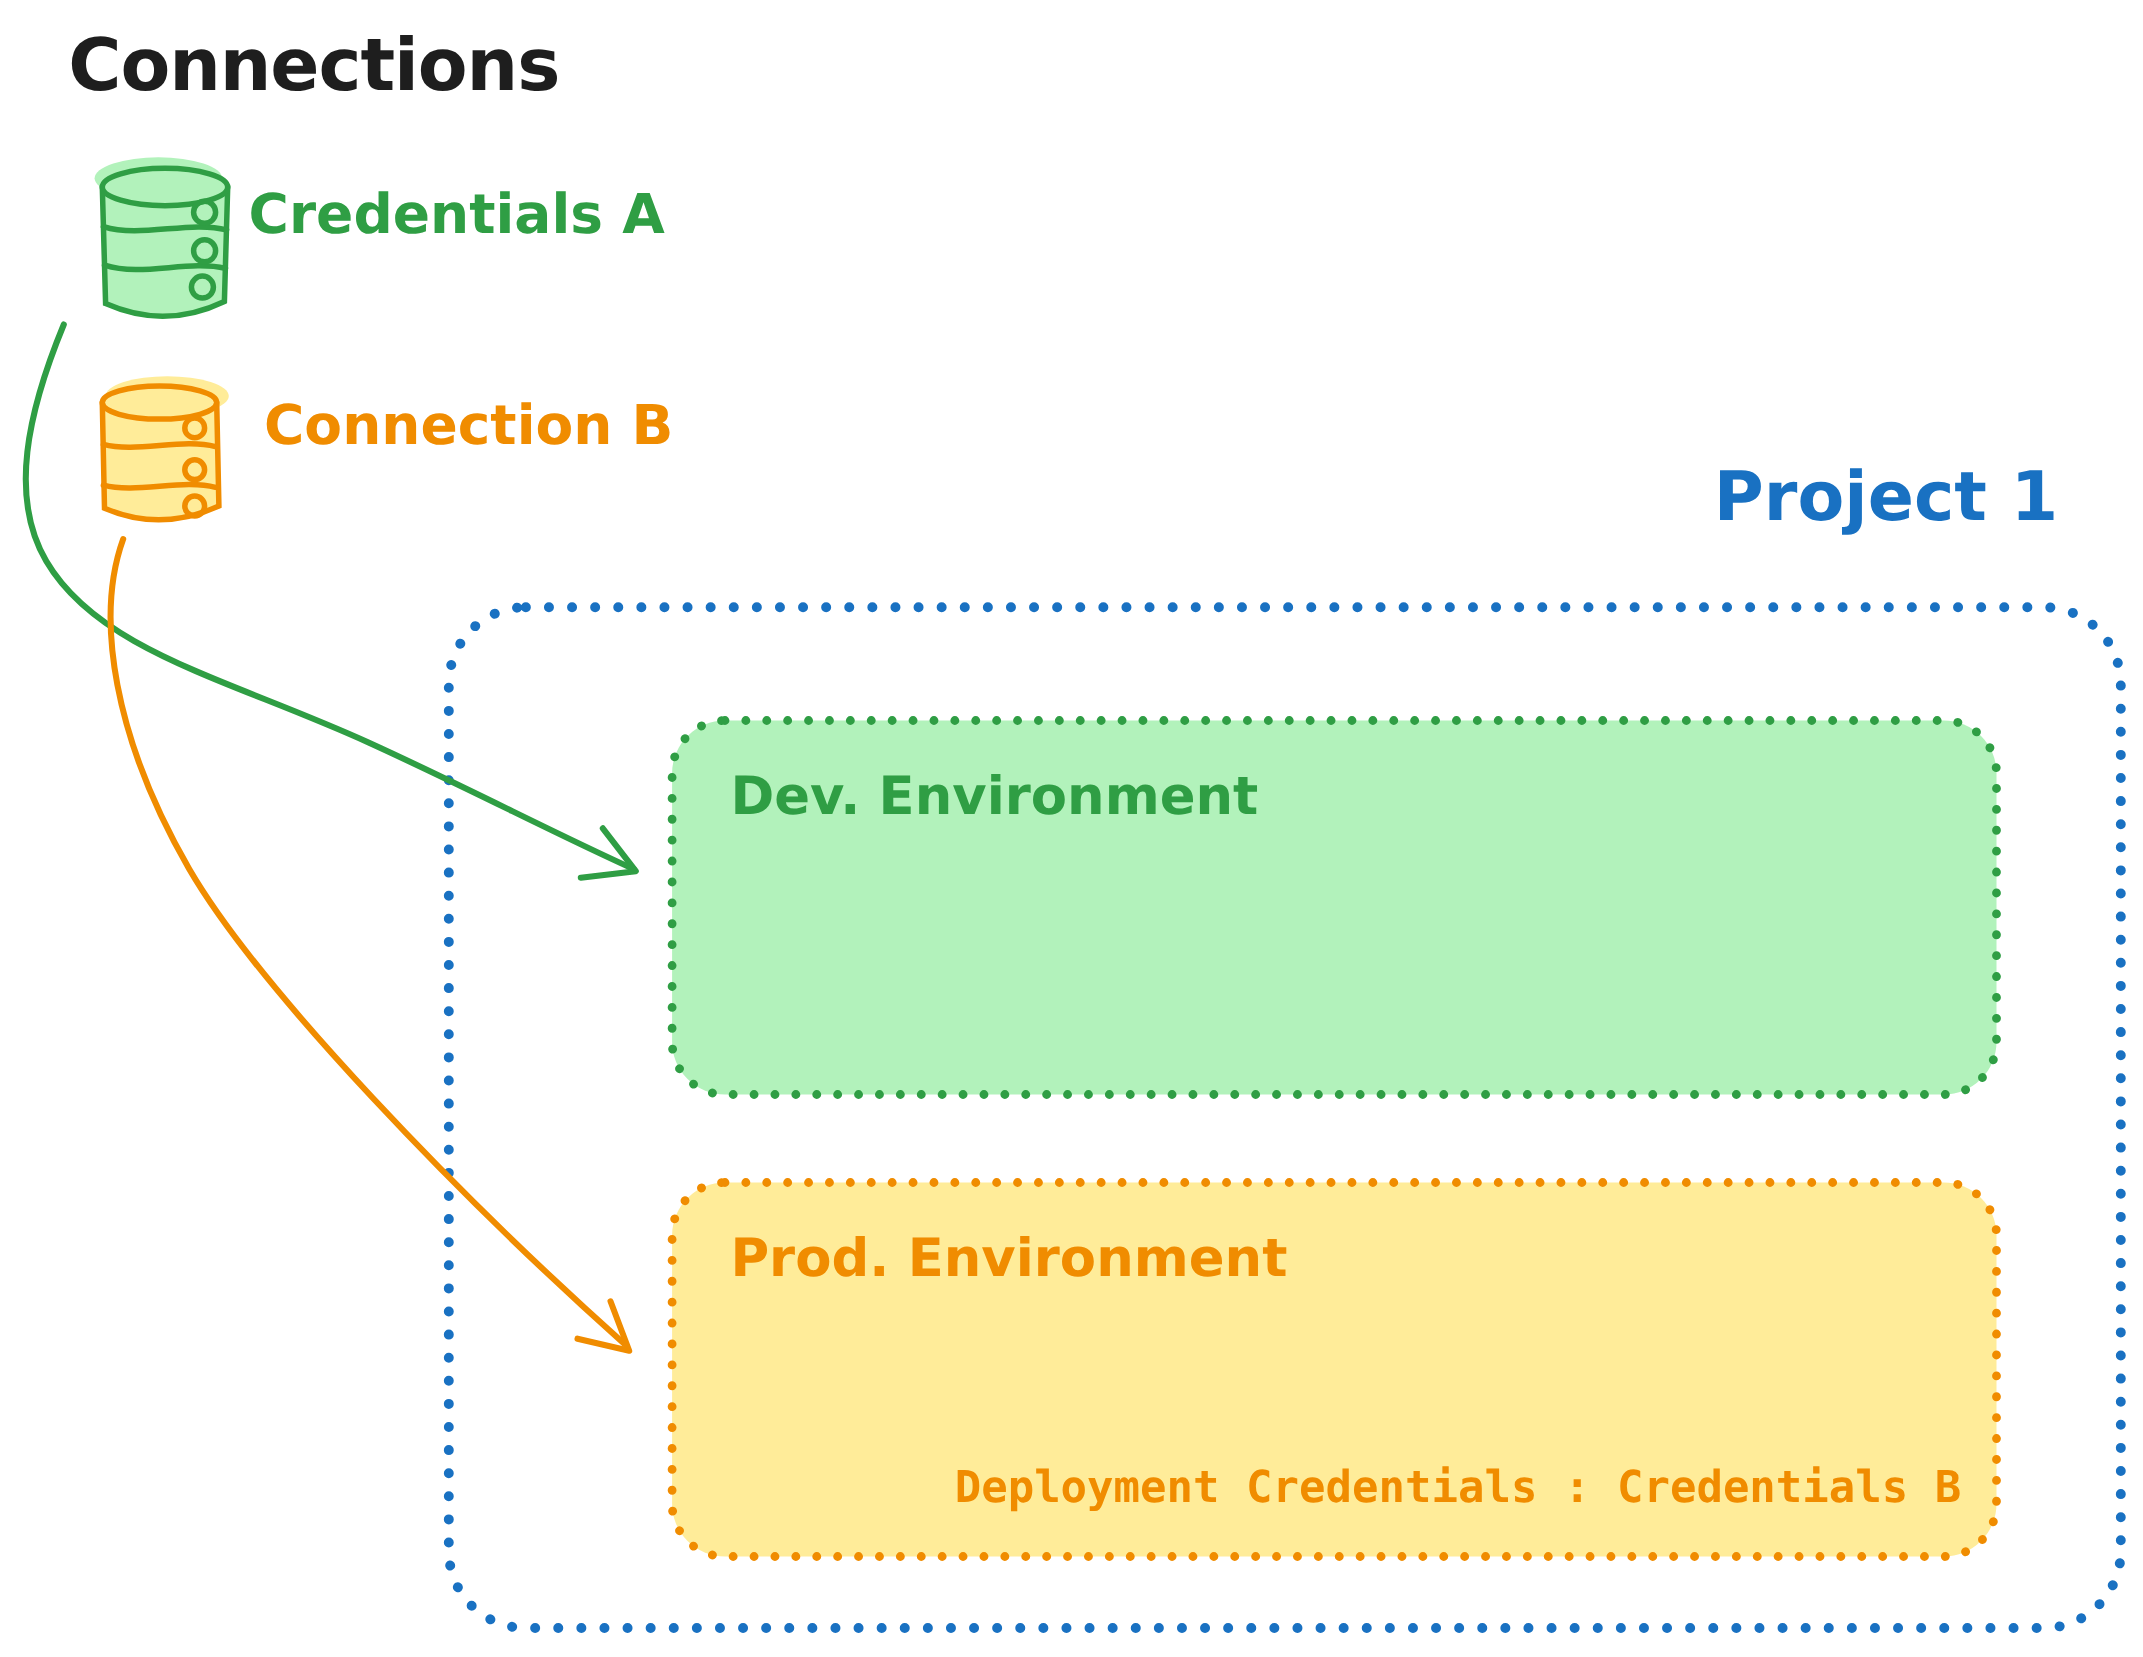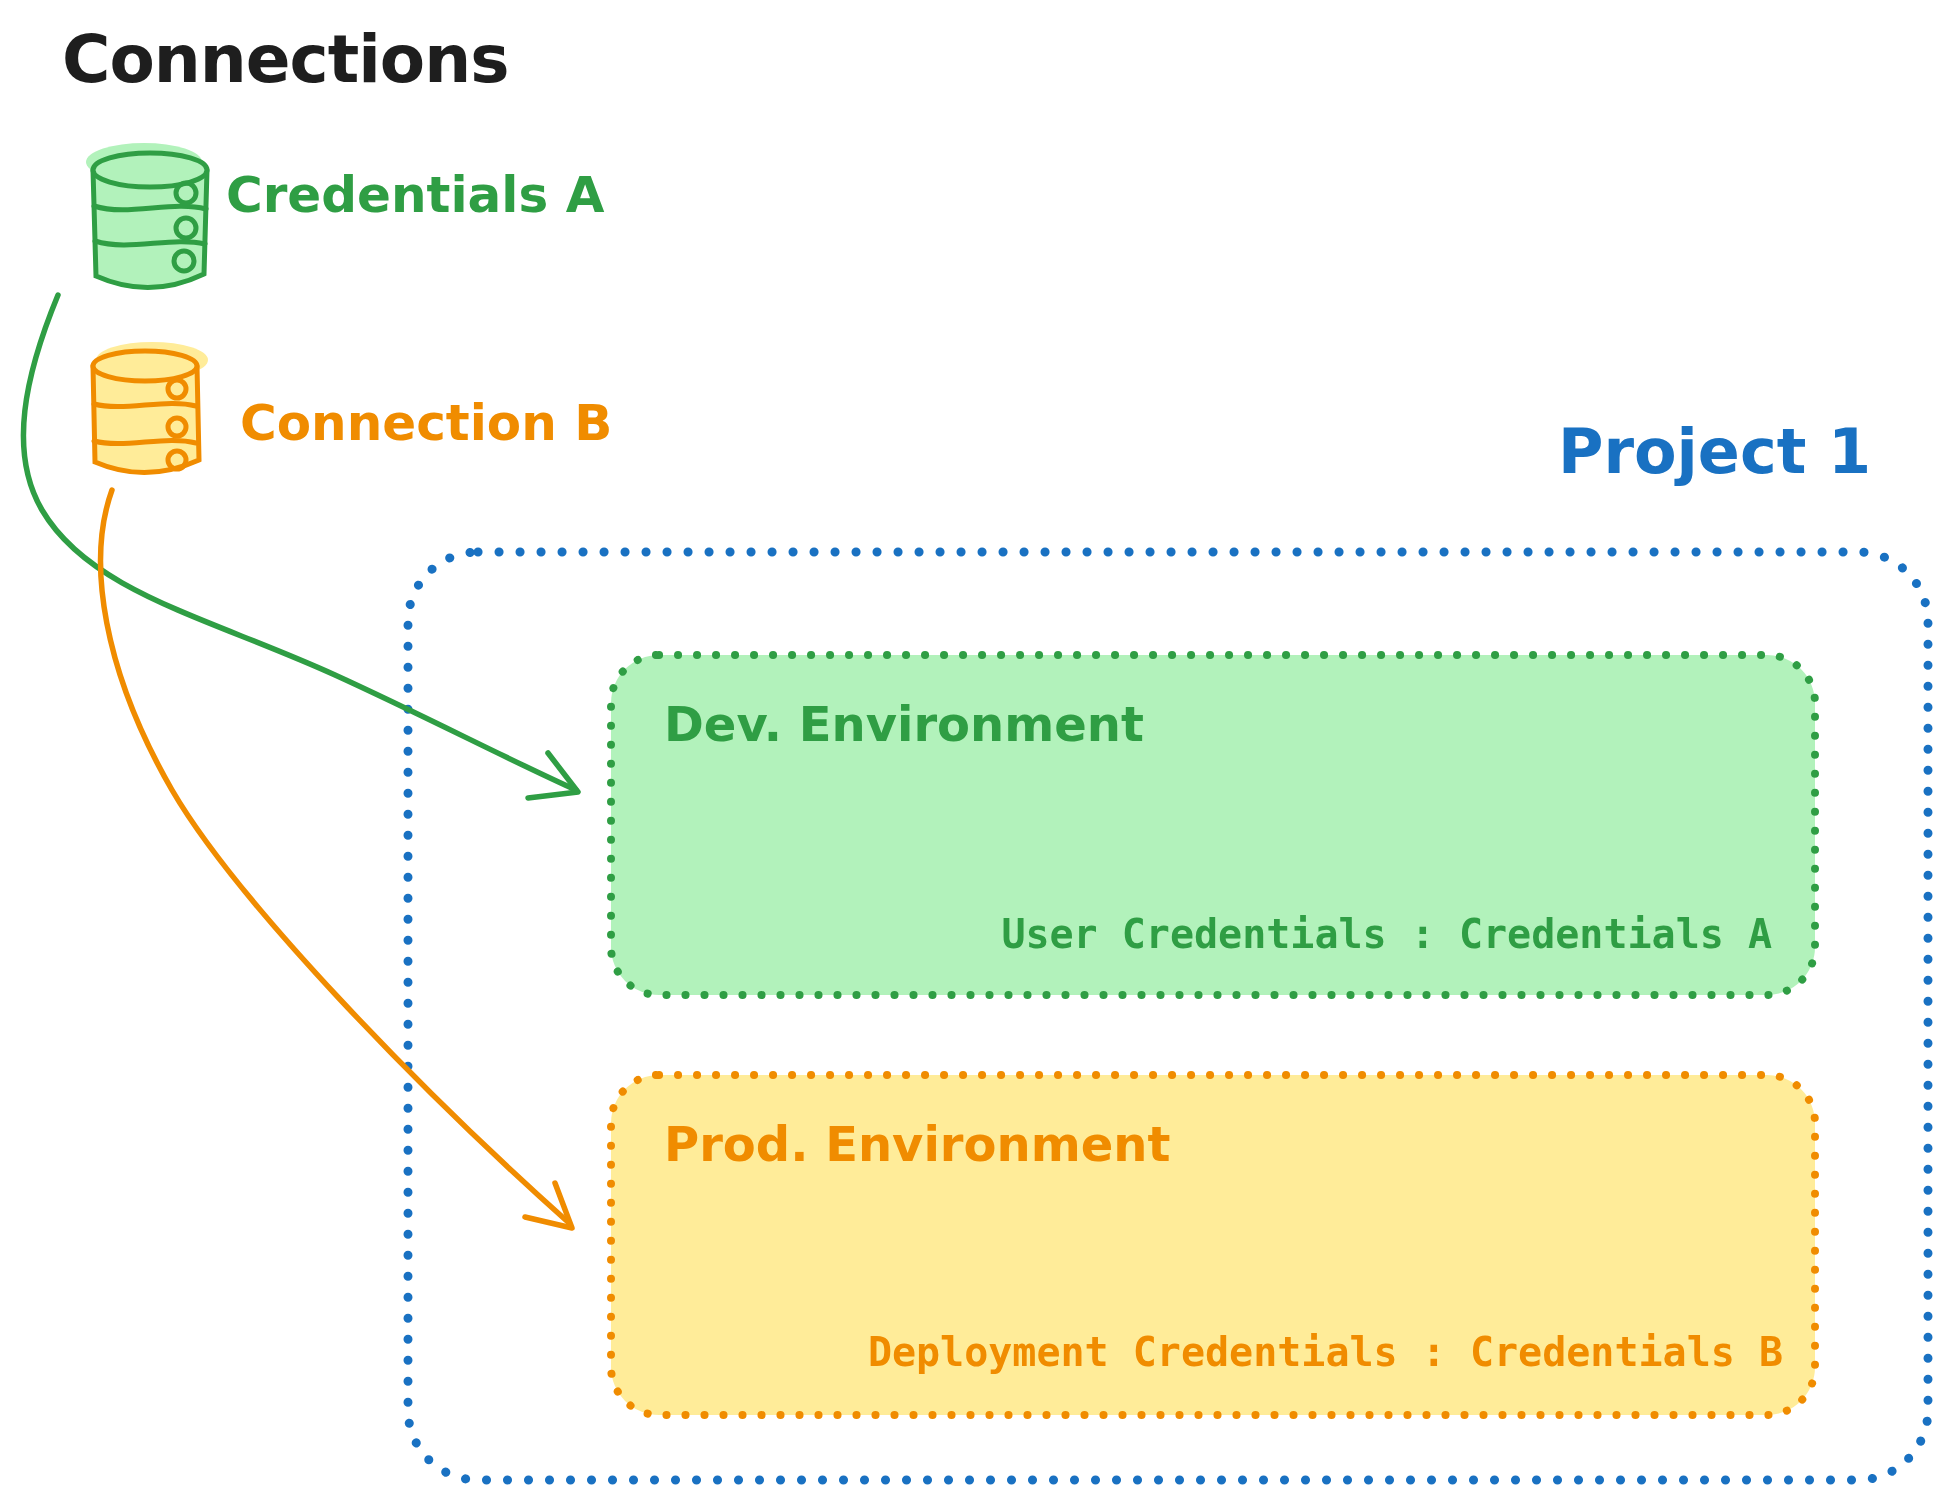--- a/index.html
+++ b/index.html
@@ -7,21 +7,21 @@
     position:relative;
     width:1948px;height:1506px;
     background:#ffffff;
     overflow:hidden;
     font-family:"DejaVu Sans","Liberation Sans",sans-serif;
   }
   #scene{position:absolute;left:0;top:0;width:1948px;height:1506px;}
   .txt{position:absolute;white-space:nowrap;line-height:1.1;}
   .t-title{left:62px;top:24px;font-size:66px;font-weight:600;letter-spacing:-1px;color:var(--c-black,#1e1e1e);}
   .t-conn-a{left:226px;top:168px;font-size:50px;font-weight:600;color:var(--c-green,#2f9e44);}
-  .t-conn-b{left:240px;top:396px;font-size:50px;font-weight:600;color:var(--c-orange,#f08c00);}
+  .t-conn-b{left:240px;top:360px;font-size:50px;font-weight:600;color:var(--c-orange,#f08c00);}
   .t-project{left:1538px;top:418px;font-size:62px;font-weight:700;color:var(--c-blue,#1971c2);margin-left:20px;}
   .t-dev-title{left:664px;top:698px;font-size:48px;font-weight:700;color:var(--c-green,#2f9e44);}
   .t-dev-cred{right:176px;top:912px;font-size:40px;font-weight:700;
     font-family:"DejaVu Sans Mono","Liberation Mono",monospace;color:var(--c-green,#2f9e44);}
   .t-prod-title{left:664px;top:1118px;font-size:48px;font-weight:600;color:var(--c-orange,#f08c00);}
   .t-prod-cred{right:165px;top:1330px;font-size:40px;font-weight:700;
     font-family:"DejaVu Sans Mono","Liberation Mono",monospace;color:var(--c-orange,#f08c00);}
 </style>
 </head>
 <body>
@@ -74,19 +74,18 @@
   <div class="txt t-title">Connections</div>
 
   <div class="txt t-conn-a">Credentials A</div>
 
   <div class="txt t-conn-b">Connection B</div>
 
   <div class="txt t-project">Project 1</div>
 
   <div class="txt t-dev-title">Dev. Environment</div>
 
-  <div class="txt t-dev-cred">User Credentials : Credentials A</div>
 
   <div class="txt t-prod-cred">Deployment Credentials : Credentials B</div>
 
   <div class="txt t-prod-title">Prod. Environment</div>
 
 </div>
 
 </body></html>

